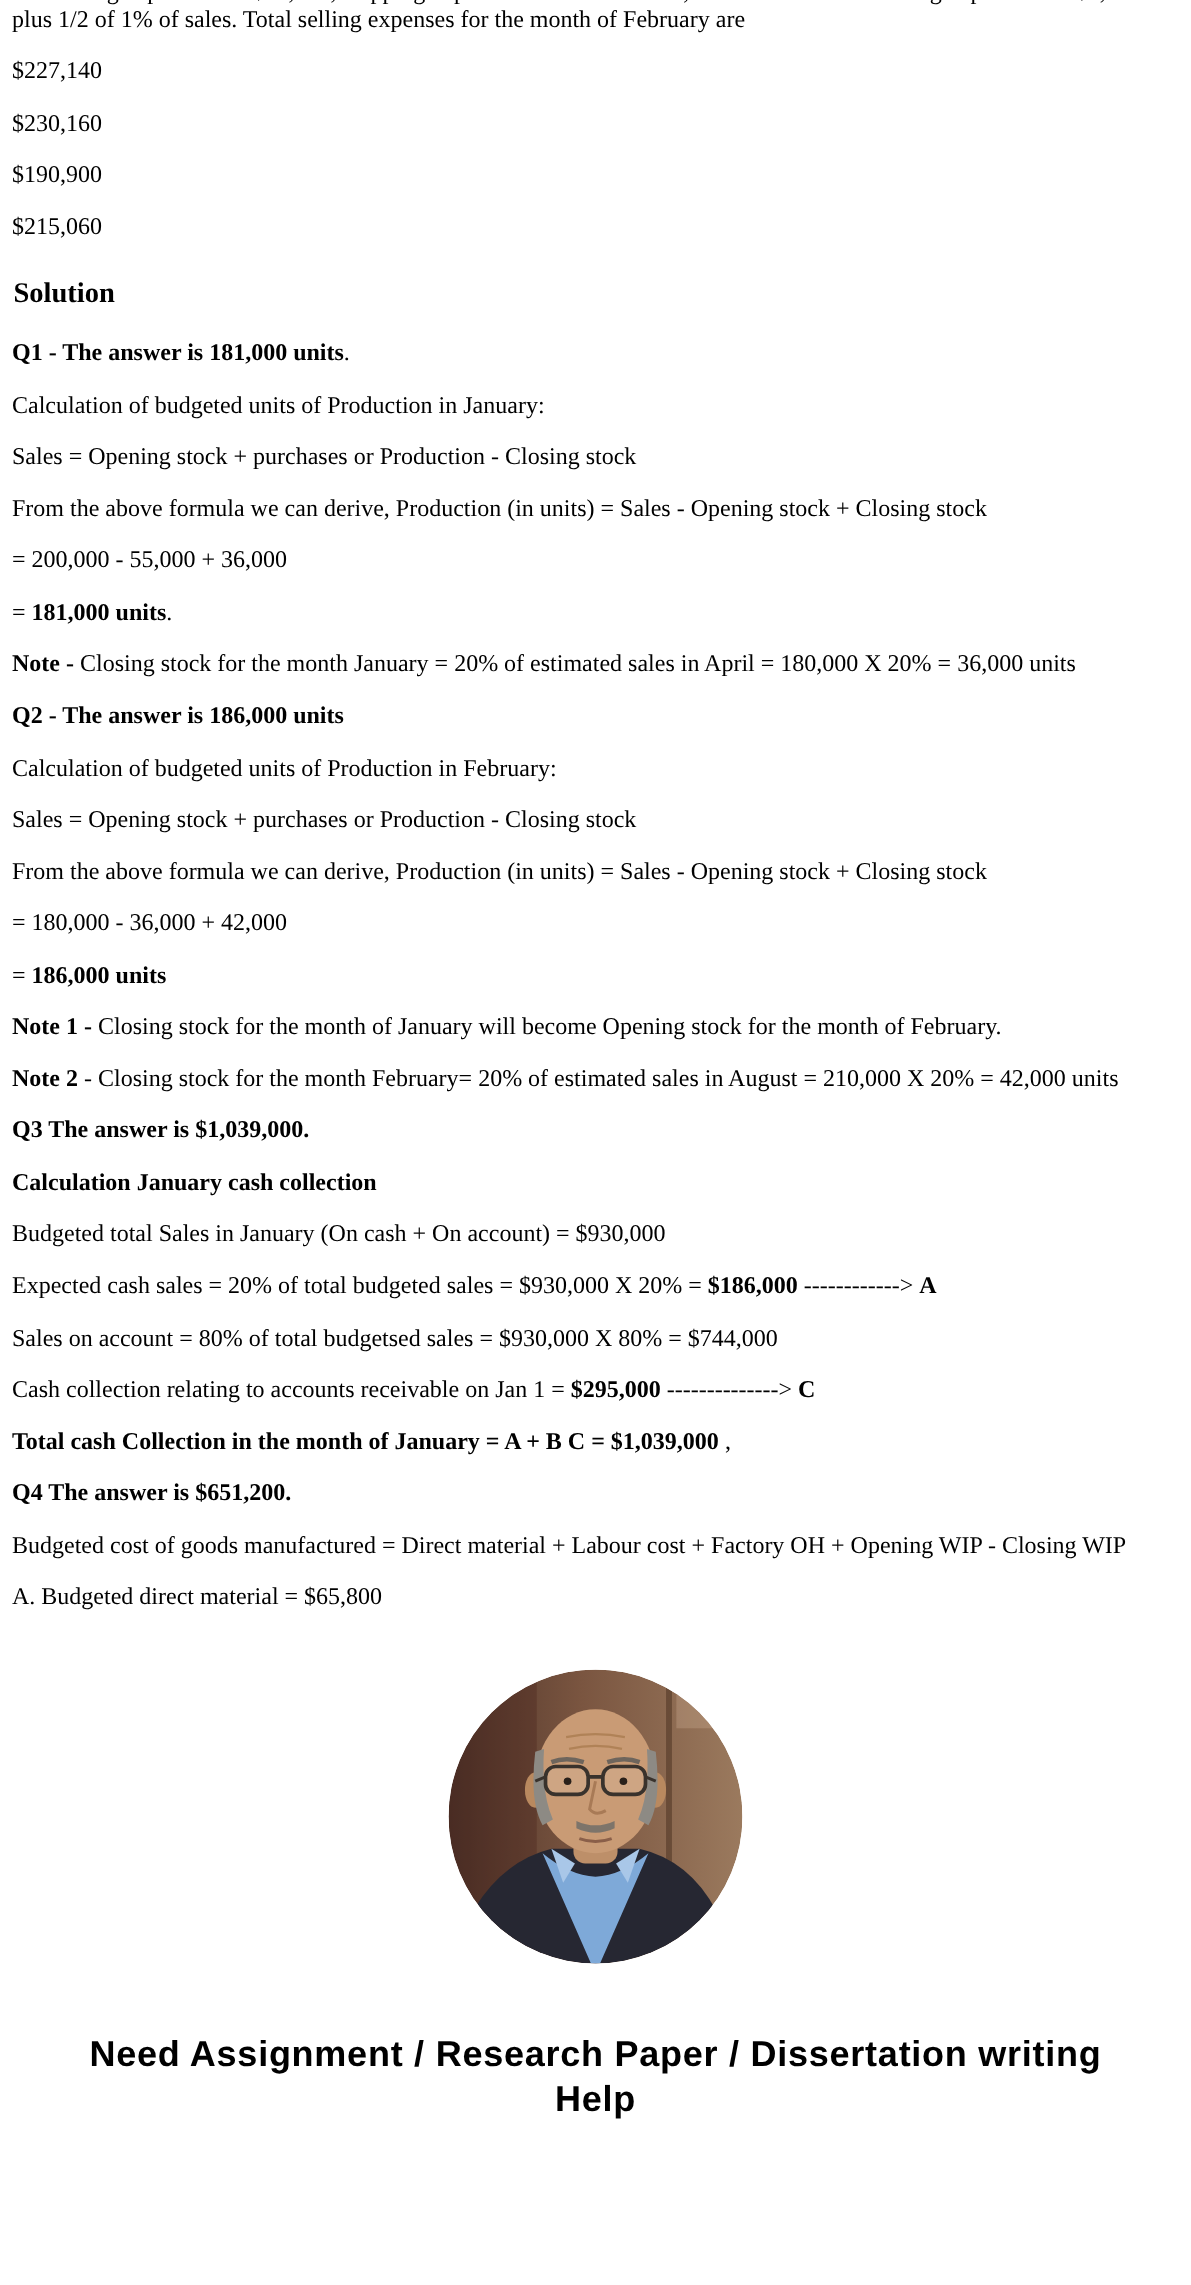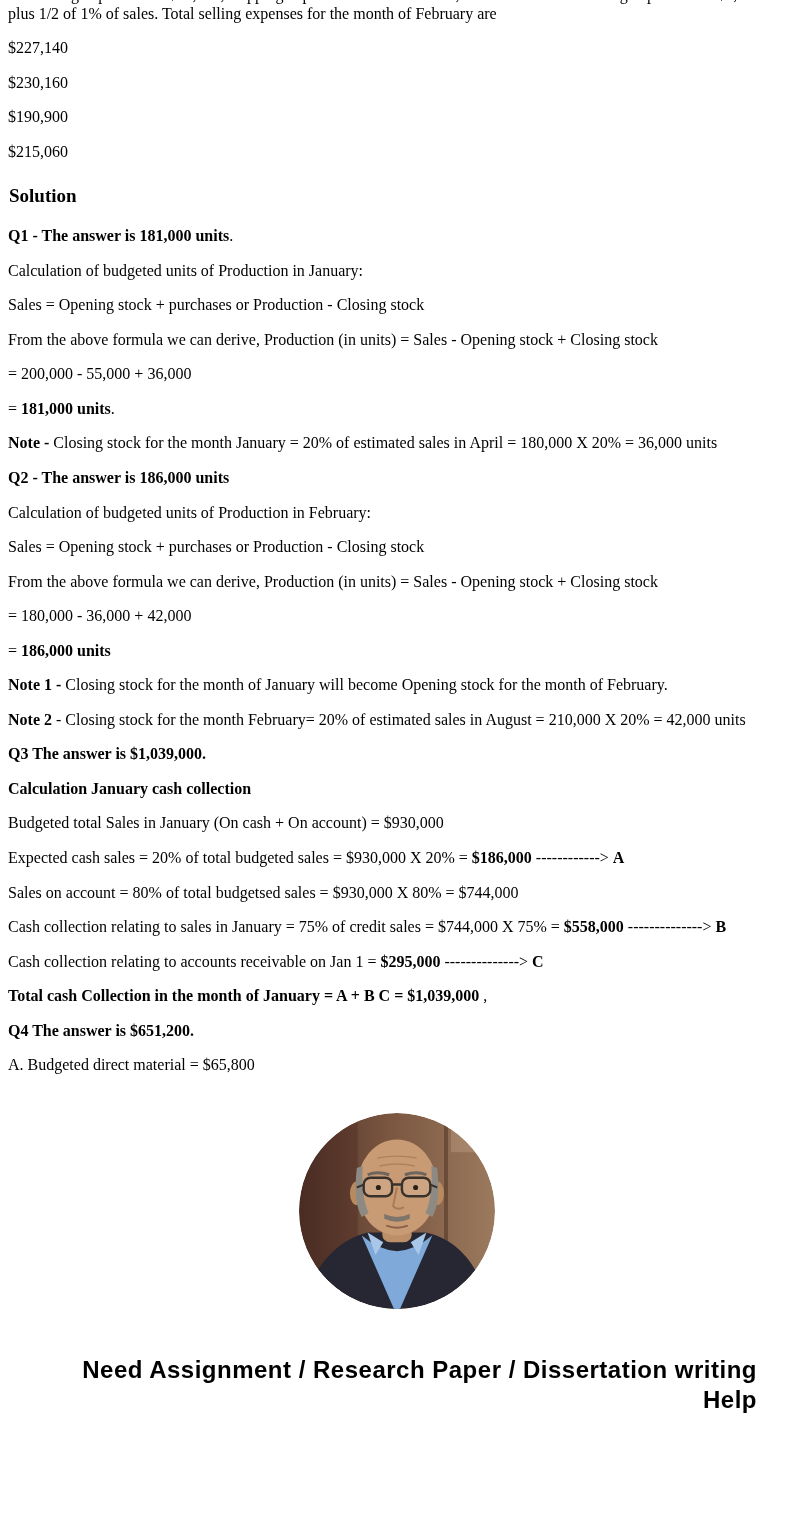--- a/index.html
+++ b/index.html
@@ -38,21 +38,21 @@
   }
   .avatar-circle {
     width: 196px;
     height: 196px;
     border-radius: 50%;
     overflow: hidden;
     display: block;
   }
   .footer {
     margin-top: 46px;
-    text-align: right;
+    text-align: center;
     font-family: "Liberation Sans", sans-serif;
     font-weight: bold;
     color: #000000;
   }
   .footer-line {
     font-size: 24px;
     line-height: 30px;
     letter-spacing: 0.5px;
     width: 720px;
     margin: 0 auto;
@@ -88,24 +88,24 @@
       <p><span>From the above formula we can derive, Production (in units) = Sales - Opening stock + Closing stock</span></p>
       <p><span>= 180,000 - 36,000 + 42,000</span></p>
       <p><span>= </span><b>186,000 units</b></p>
       <p><b>Note 1 - </b><span>Closing stock for the month of January will become Opening stock for the month of February.</span></p>
       <p><b>Note 2 </b><span>- Closing stock for the month February= 20% of estimated sales in August = 210,000 X 20% = 42,000 units</span></p>
       <p><b>Q3 The answer is  $1,039,000.</b></p>
       <p><b>Calculation January cash collection</b></p>
       <p><span>Budgeted total Sales in January (On cash + On account) = $930,000</span></p>
       <p><span>Expected cash sales = 20% of total budgeted sales = $930,000 X 20% = </span><b>$186,000</b><span> ------------&gt; </span><b>A</b></p>
       <p><span>Sales on account = 80% of total budgetsed sales = $930,000 X 80% = $744,000</span></p>
-      <p><span>Cash collection relating to sales in January = 75% of credit sales = $744,000 X 75% = </span><b>$558,000</b><span> --------------&gt; </span><b>B</b></p>
       <p><span>Cash collection relating to accounts receivable on Jan 1 = </span><b>$295,000</b><span> --------------&gt; </span><b>C</b></p>
       <p><b>Total cash Collection in the month of January = A + B C = $1,039,000</b><span> ,</span></p>
       <p><b>Q4 The answer is $651,200.</b></p>
+      <p><span>Budgeted cost of goods manufactured = Direct material + Labour cost + Factory OH + Opening WIP - Closing WIP</span></p>
       <p><span>A. Budgeted direct material = $65,800</span></p>
     </div>
 
   <div class="avatar-wrap">
     <svg class="avatar-circle" viewBox="0 0 200 200" xmlns="http://www.w3.org/2000/svg" role="img">
       <defs>
         <clipPath id="circleClip">
             <circle cx="100" cy="100" r="100"></circle>
           </clipPath>
         <linearGradient id="bgGrad" x1="0" y1="0" x2="1" y2="0">

